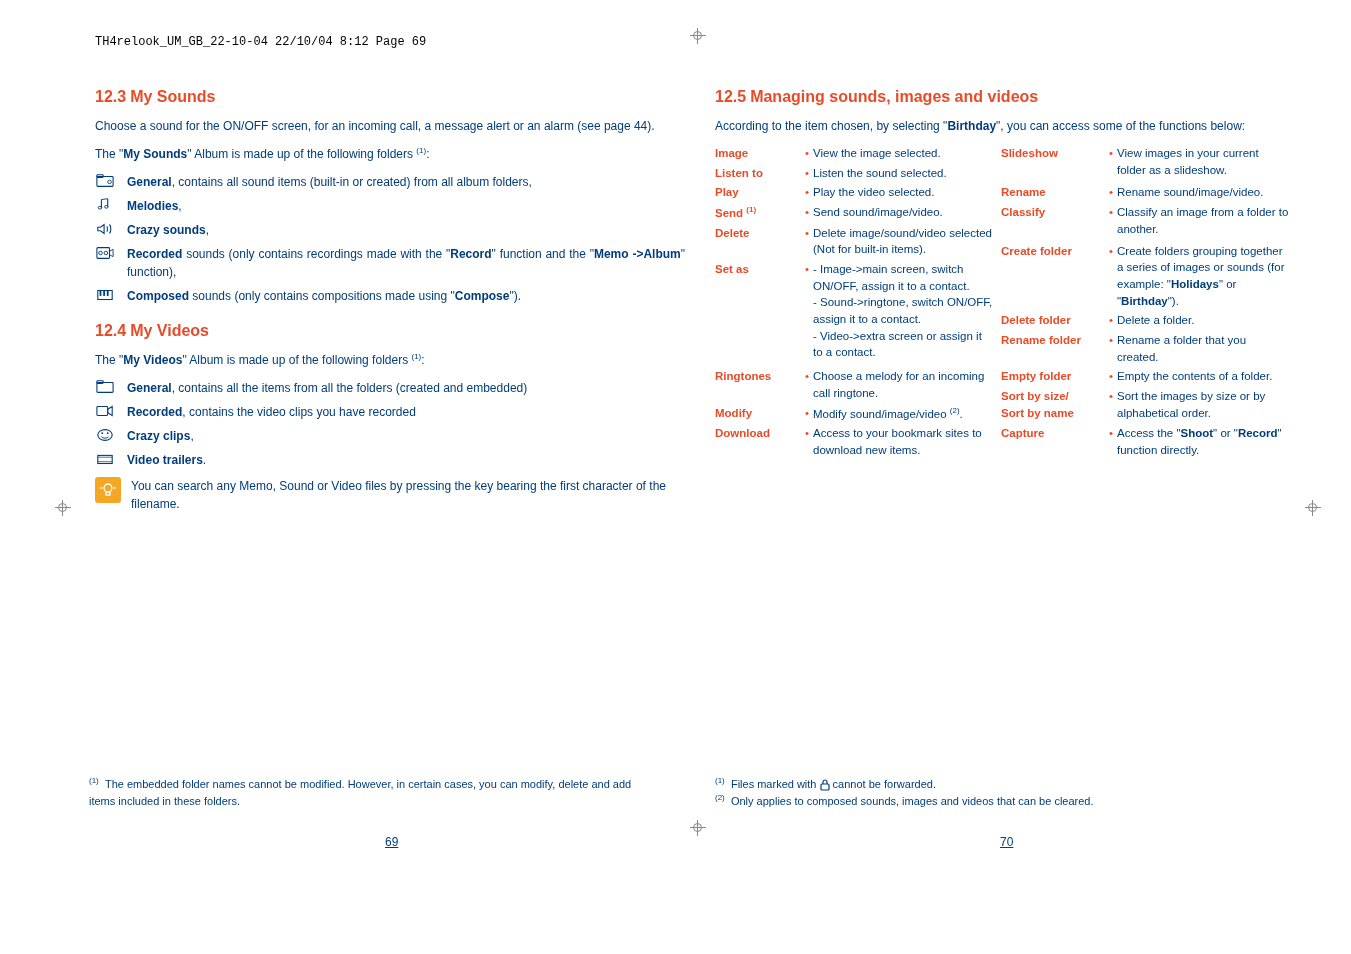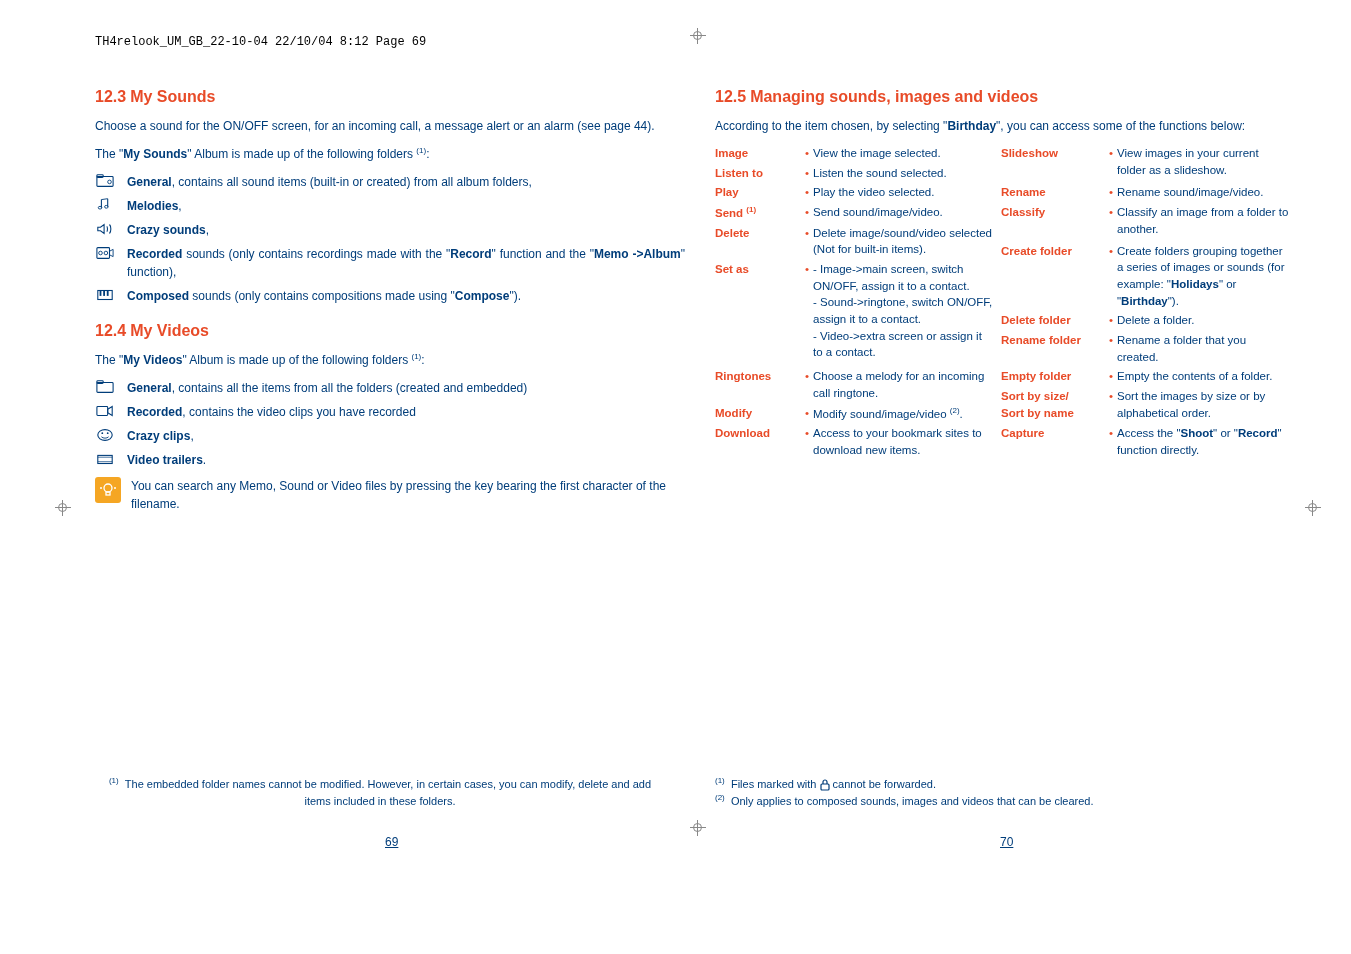--- a/index.html
+++ b/index.html
@@ -113,21 +113,21 @@
   .opt-desc { color: #003d7a; position: relative; padding-left: 8px; }
   .opt-desc .bullet { color: #e84b28; position: absolute; left: 0; }
 
   .footnotes {
     position: absolute;
     bottom: 145px;
     font-size: 11px;
     color: #003d7a;
     line-height: 1.5;
   }
-  .fn-left { left: 95px; width: 570px; text-align: center; }
+  .fn-left { left: 89px; width: 570px; }
   .fn-right { left: 715px; width: 560px; }
   .sup { font-size: 8px; vertical-align: super; color: #003d7a; }
   .sup-orange { color: #e84b28; vertical-align: super; font-size: 8px; }
 
   .page-num {
     position: absolute;
     bottom: 105px;
     font-size: 12px;
     color: #003d7a;
     text-decoration: underline;

